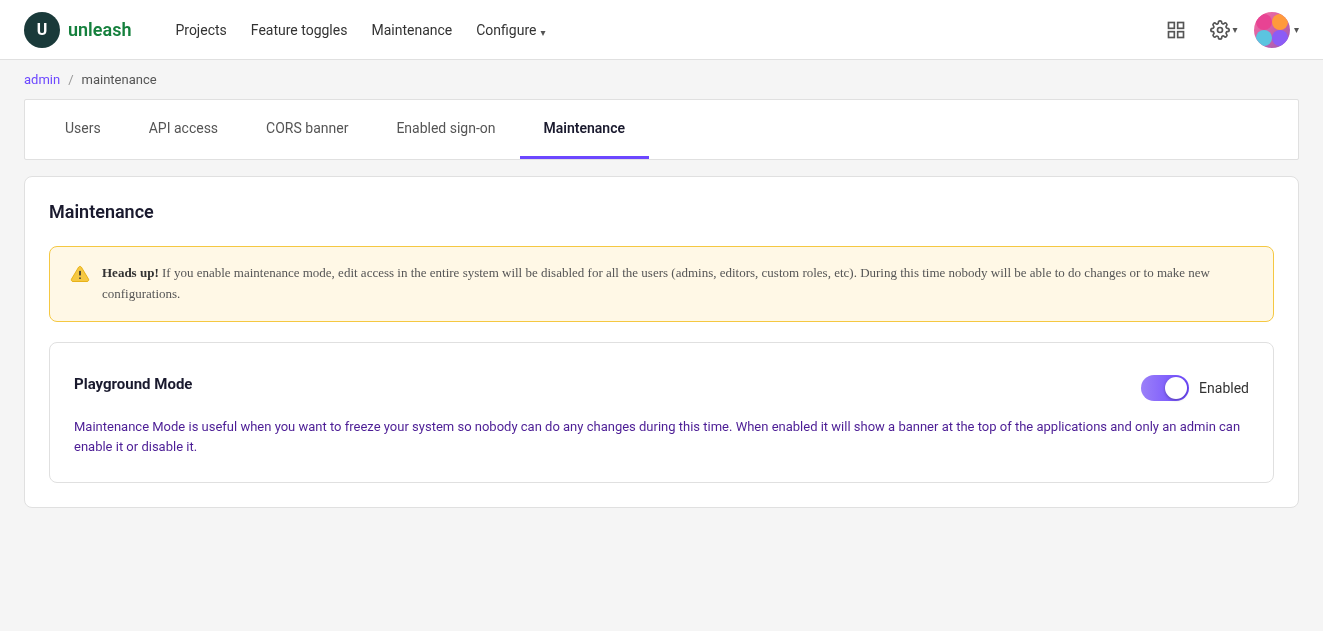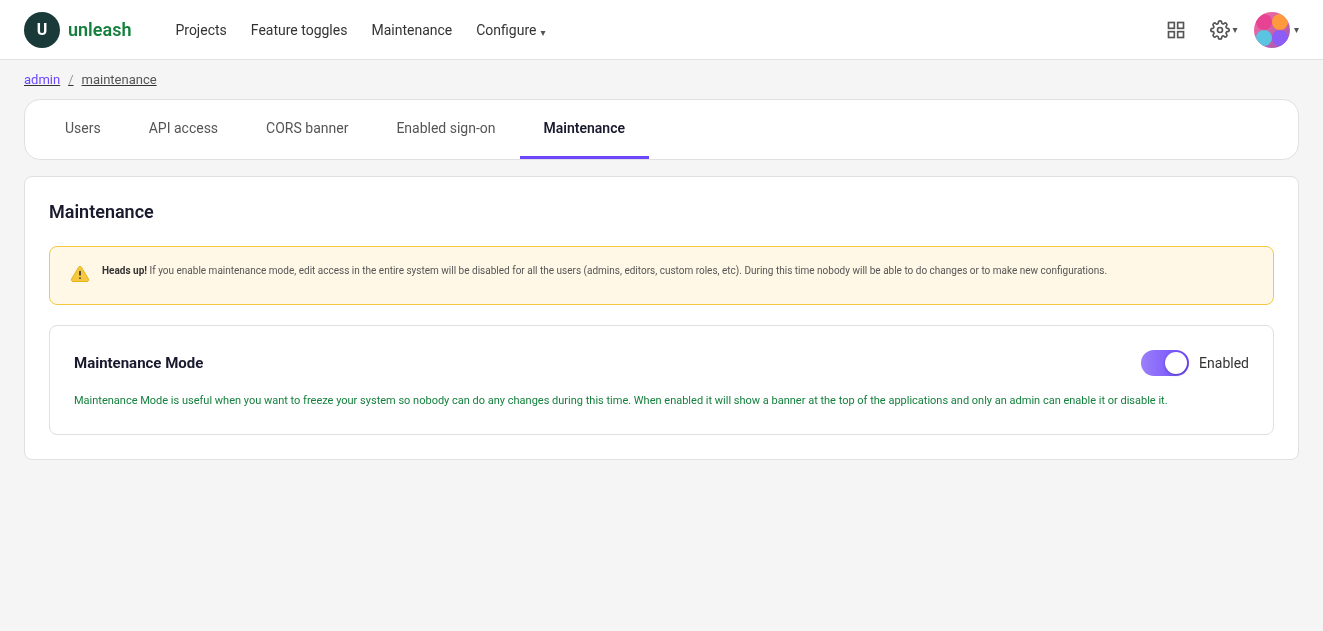--- a/index.html
+++ b/index.html
@@ -101,39 +101,38 @@
       color: #555;
     }
 
     
     .breadcrumb {
       padding: 12px 24px;
       display: flex;
       align-items: center;
       gap: 8px;
       font-size: 13px;
-      text-decoration: underline;
     }
     .breadcrumb-link {
       color: #6c47ff;
       text-decoration: none;
       cursor: pointer;
     }
     .breadcrumb-sep { color: #999; }
     .breadcrumb-current { color: #555; }
 
     
     .main {
       padding: 0 24px 24px;
     }
 
     
     .tabs-card {
       background: #fff;
-      border-radius: 16px;
+      border-radius: 2px;
       border: 1px solid #e0e0e0;
       margin-bottom: 16px;
     }
     .tabs {
       display: flex;
       align-items: center;
       padding: 0 16px;
     }
     .tab {
       padding: 20px 24px;
@@ -174,23 +173,24 @@
       gap: 12px;
       margin-bottom: 20px;
     }
     .warning-icon {
       font-size: 18px;
       color: #f5a623;
       flex-shrink: 0;
       margin-top: 1px;
     }
     .warning-text {
-      font-size: 10px;
+      font-size: 13px;
       color: #555;
       line-height: 1.6;
+      font-family: Liberation Serif, serif;
     }
     .warning-text strong {
       color: #333;
     }
 
     
     .mode-box {
       background: #fff;
       border: 1px solid #e0e0e0;
       border-radius: 8px;
@@ -204,20 +204,21 @@
     }
     .mode-title {
       font-size: 15px;
       font-weight: 700;
       color: #1a1a2e;
     }
     .toggle-area {
       display: flex;
       align-items: center;
       gap: 10px;
+      margin-top: 8px;
     }
     .toggle {
       width: 48px;
       height: 26px;
       background: linear-gradient(to right, #9b80f8, #6c47ff);
       border-radius: 13px;
       position: relative;
       cursor: pointer;
     }
     .toggle-knob {
@@ -228,22 +229,22 @@
       position: absolute;
       top: 2px;
       right: 2px;
       box-shadow: 0 1px 3px rgba(0,0,0,0.3);
     }
     .toggle-label {
       font-size: 14px;
       color: #333;
     }
     .mode-desc {
-      font-size: 11px;
-      color: #15803d;
+      font-size: 13px;
+      color: #4c1d95;
       line-height: 1.6;
     }
   </style>
 </head>
 <body>
 
 <header class="header">
   <div class="logo-area">
     <div class="logo-icon">
       <span>U</span>
@@ -320,21 +321,21 @@
           <line x1="12" y1="17" x2="12.01" y2="17" stroke="#333" stroke-width="2" stroke-linecap="round"></line>
         </svg>
       </div>
       <div class="warning-text">
         <strong>Heads up!</strong><span> If you enable maintenance mode, edit access in the entire system will be disabled for all the users (admins, editors, custom roles, etc). During this time nobody will be able to do changes or to make new configurations.</span>
       </div>
     </div>
 
     <div class="mode-box">
       <div class="mode-header">
-        <span class="mode-title">Maintenance Mode</span>
+        <span class="mode-title">Playground Mode</span>
         <div class="toggle-area">
           <div class="toggle">
             <div class="toggle-knob"></div>
           </div>
           <span class="toggle-label">Enabled</span>
         </div>
       </div>
       <p class="mode-desc">Maintenance Mode is useful when you want to freeze your system so nobody can do any changes during this time. When enabled it will show a banner at the top of the applications and only an admin can enable it or disable it.</p>
     </div>
 

